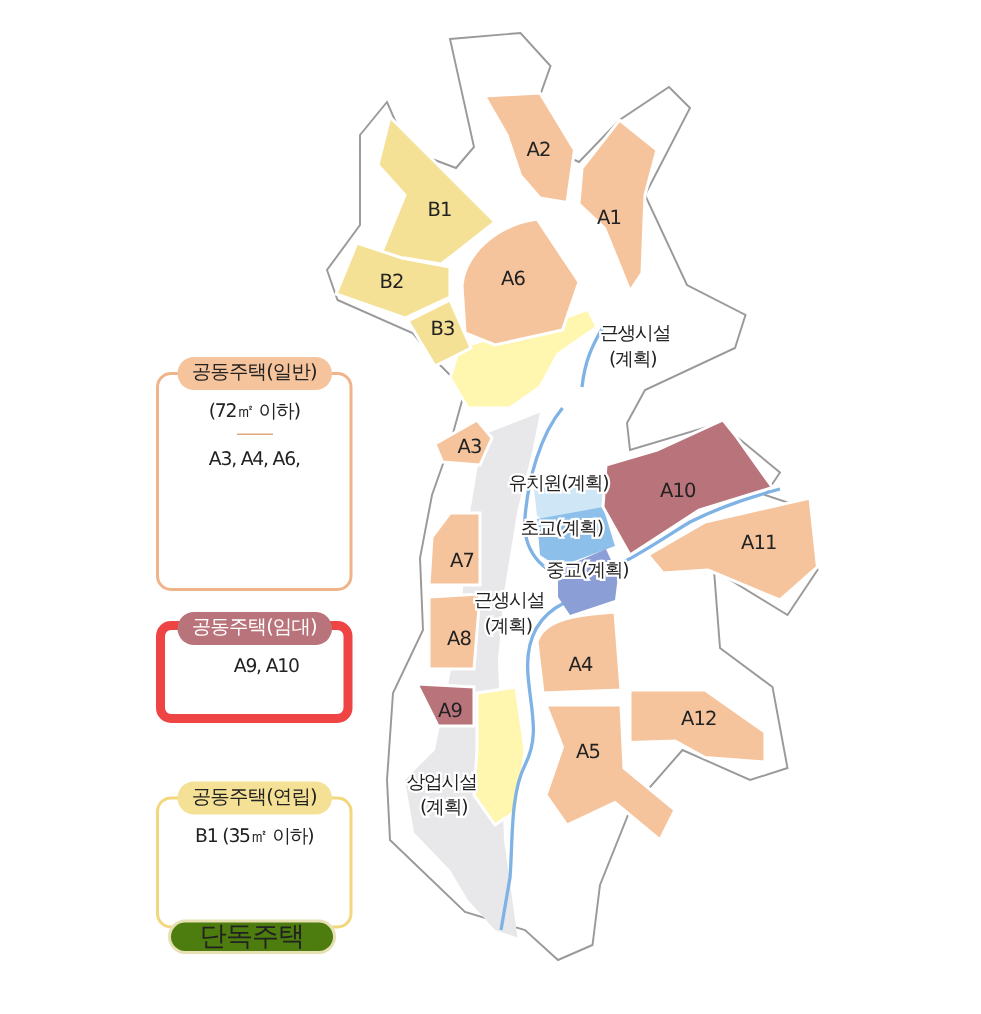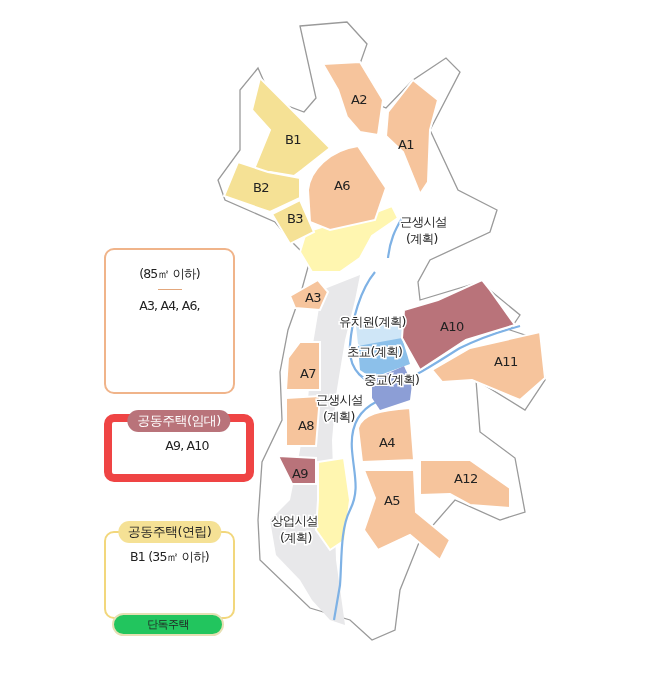--- a/index.html
+++ b/index.html
@@ -98,36 +98,37 @@
     <text class="lbl-s halo" x="347" y="356">초교(계획)</text>
     <text class="lbl-s halo" x="364" y="384">중교(계획)</text>
     <text class="lbl-s halo" x="316" y="404">근생시설</text>
     <text class="lbl-s halo" x="323" y="421">(계획)</text>
     <text class="lbl-s halo" x="271" y="525">상업시설</text>
     <text class="lbl-s halo" x="280" y="542">(계획)</text>
   </g>
 </svg>
 
 <div class="legend-box" style="left:104px; top:248px; width:131px; height:146px; border:2px solid #f0b48a;">
+  <div class="legend-tag" style="background:#f6c49c;">공동주택(일반)</div>
   <div class="legend-body">
-    <span class="legend-line">(85㎡ 이하)</span>
+    <span class="legend-line">(72㎡ 이하)</span>
     <div class="sep"></div>
     <span class="legend-line">A3, A4, A6,</span>
   </div>
 </div>
 
-<div class="legend-box" style="left:104px; top:414px; width:150px; height:68px; border:8px solid #ef4444;padding-left:16px;">
+<div class="legend-box" style="left:104px; top:414px; width:131px; height:68px; border:6px solid #ef4444;padding-left:16px;">
   <div class="legend-tag" style="background:#b9737a; color:#fff;">공동주택(임대)</div>
   <div class="legend-body">
     <span class="legend-line">A9, A10</span>
   </div>
 </div>
 
 <div class="legend-box" style="left:104px; top:507px; width:131px; height:88px; border:2px solid #f2d77c;margin-top:24px;">
   <div class="legend-tag" style="background:#f5e195;">공동주택(연립)</div>
   <div class="legend-body">
     <span class="legend-line">B1 (35㎡ 이하)</span>
   </div>
 </div>
 
-<div style="position:absolute; left:112px; top:613px; width:112px; height:23px; background:#22c55e; border:2px solid #e6e0b4; border-radius:12px; box-sizing:border-box; text-align:center; font-size:11px; line-height:19px; letter-spacing:-0.6px;">
+<div style="position:absolute; left:112px; top:613px; width:112px; height:23px; background:#4d7c0f; border:2px solid #e6e0b4; border-radius:12px; box-sizing:border-box; text-align:center; font-size:18px; line-height:19px; letter-spacing:-0.6px;">
   <span>단독주택</span>
 </div>
 
 </body></html>

